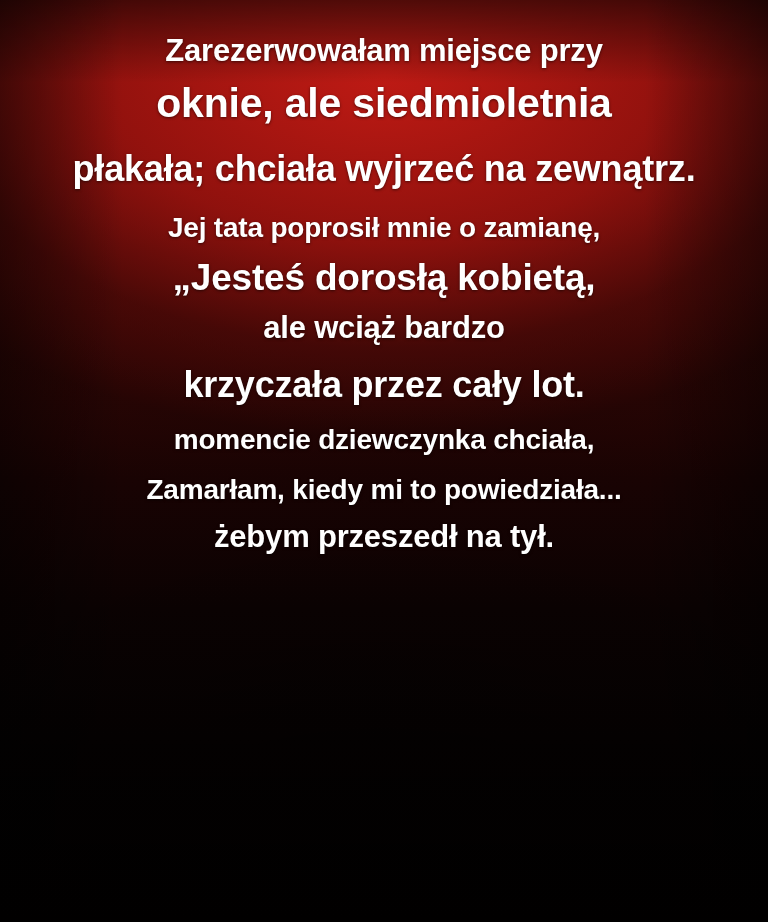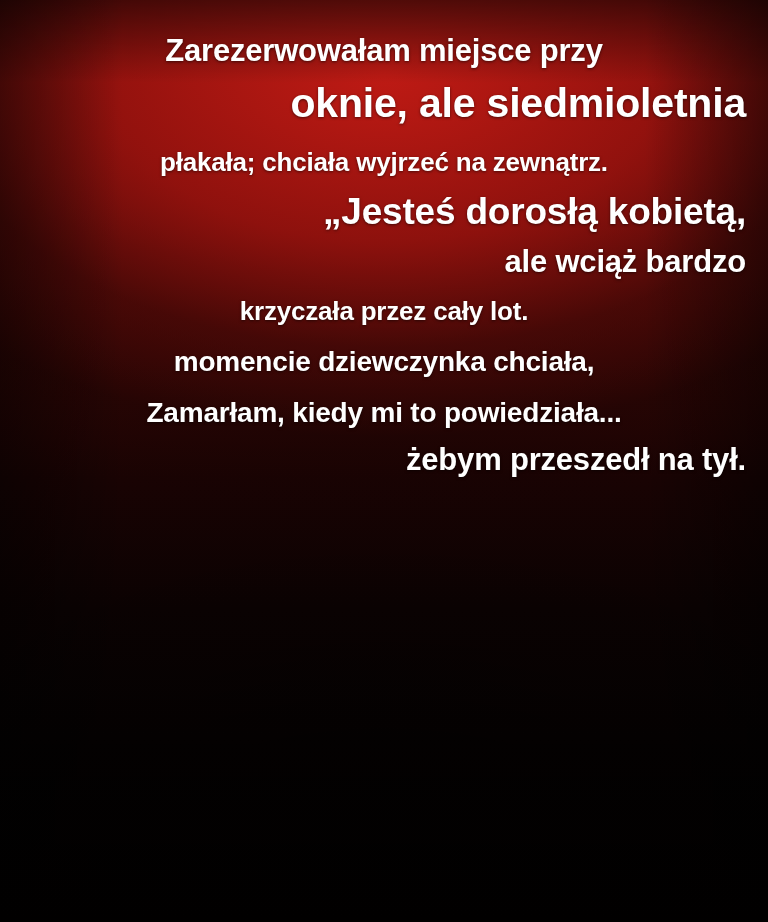--- a/index.html
+++ b/index.html
@@ -62,34 +62,35 @@
     font-weight: 700;
     letter-spacing: -0.2px;
     line-height: 1.14;
     text-shadow: 0 1px 3px rgba(0,0,0,0.55);
     white-space: nowrap;
   }
   .s-xl { font-size: 41px; margin: 2px 0 1px; }
   .s-lg { font-size: 37px; margin: 2px 0 1px; }
   .s-md { font-size: 31px; margin: 3px 0 2px; }
   .s-sm { font-size: 28px; margin: 4px 0 3px; }
-  .s-xs { font-size: 26px; margin: 4px 0 3px; }
-  .gap-sm { margin-top: 10px; text-align: right; }
+  .s-xs { font-size: 36px; margin: 4px 0 3px; }
+  .gap-sm { margin-top: 10px; }
   .gap-md { margin-top: 16px; }
   .gap-lg { margin-top: 20px; }
 </style>
 </head>
 <body>
 
 <div class="card">
   <div class="text-block">
 
     <span class="line s-md">Zarezerwowałam miejsce przy</span>
     <span class="line s-xl gap-sm">oknie, ale siedmioletnia</span>
     <span class="line s-xs gap-lg">płakała; chciała wyjrzeć na zewnątrz.</span>
+    <span class="line s-sm gap-lg">Jej tata poprosił mnie o zamianę,</span>
     <span class="line s-lg gap-sm">„Jesteś dorosłą kobietą,</span>
     <span class="line s-md gap-sm">ale wciąż bardzo</span>
     <span class="line s-xs gap-md">krzyczała przez cały lot.</span>
     <span class="line s-sm gap-md">momencie dziewczynka chciała,</span>
     <span class="line s-sm gap-md">Zamarłam, kiedy mi to powiedziała...</span>
     <span class="line s-md gap-sm">żebym przeszedł na tył.</span>
 
   </div>
 </div>
 

